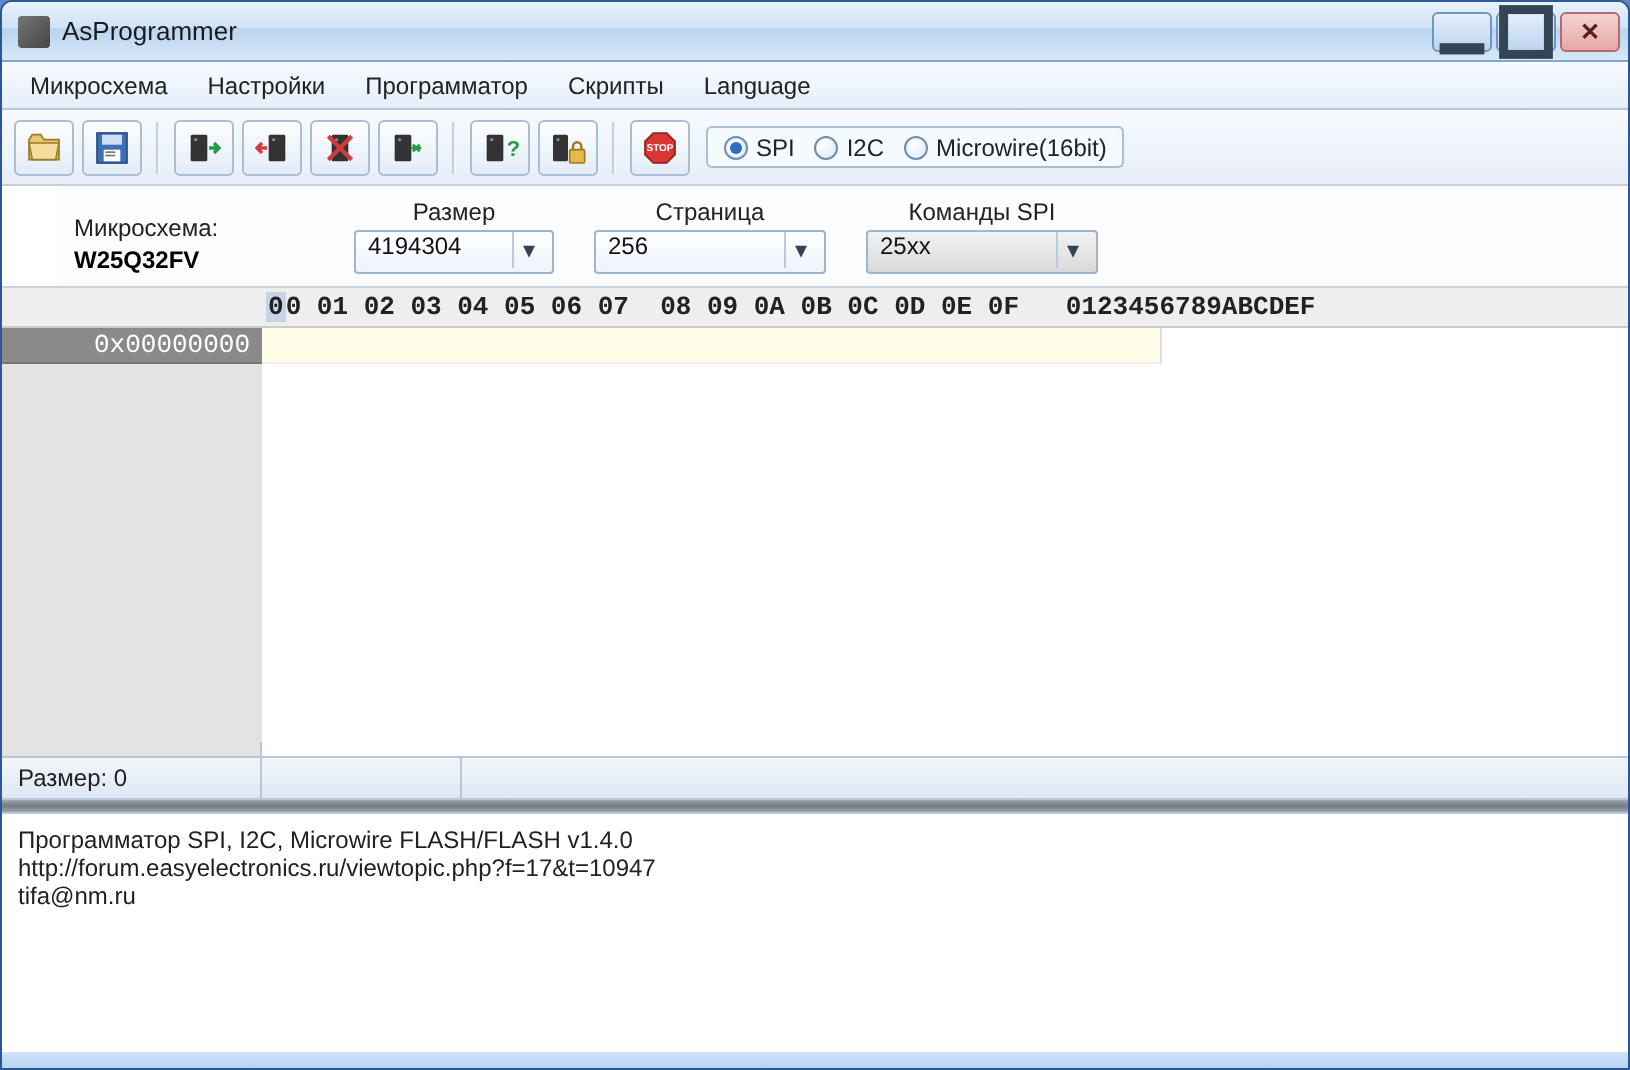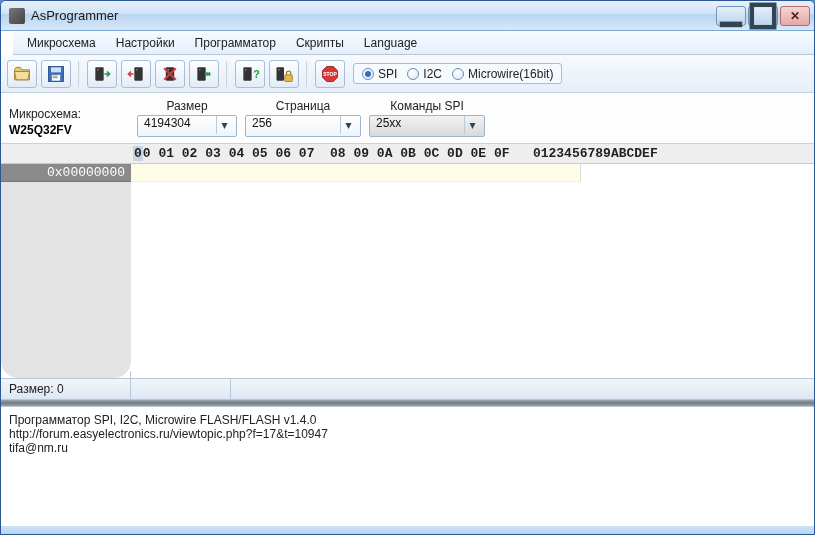--- a/index.html
+++ b/index.html
@@ -46,21 +46,21 @@
     display:flex;align-items:center;justify-content:center;
     color:#345; font-weight:bold; font-size:12px;
     cursor: pointer;
   }
   .win-btn.close { background: linear-gradient(to bottom,#f3d4d4,#e6a7a7); border-color:#b36b6b; color:#5a1e1e;}
   
   .menubar {
     height: 24px;
     background: linear-gradient(to bottom,#f7fbff,#e4eefb);
     border-bottom: 1px solid #b7c6d8;
-    display:flex; align-items:center; padding: 0 6px; gap: 4px; margin-left: 12px;
+    display:flex; align-items:center; padding: 0 6px; gap: 4px;
   }
   .menu-item { padding: 2px 8px; cursor:pointer; border-radius:2px; color:#222;}
   
   .toolbar {
     height: 38px;
     background: linear-gradient(to bottom,#f7faff,#e7eef8);
     border-bottom: 1px solid #c4d0df;
     display:flex; align-items:center; padding: 0 6px; gap:4px;
   }
   .tbtn {
@@ -80,22 +80,23 @@
   }
   .radio { display:flex; align-items:center; gap:4px; cursor:pointer; color:#222;}
   .radio .dot {
     width:12px;height:12px;border:1px solid #6d8db1;border-radius:50%;
     background:radial-gradient(circle at 35% 35%,#fff,#dce8f5);
     display:flex;align-items:center;justify-content:center;
   }
   .radio .dot.on::after{content:"";width:6px;height:6px;background:#2c6fc1;border-radius:50%;}
   
   .params {
-    display:flex; align-items:flex-end; padding: 6px 8px 6px 8px; gap: 8px;
+    display:flex; align-items:flex-end; padding: 6px 8px 6px 8px; gap: 20px;
     background:#fdfdfe;
+    margin-left:28px;
   }
   .param-col { display:flex; flex-direction:column; gap:2px; }
   .param-label { color:#222; }
   .param-value { font-weight:bold; }
   .combo {
     height:22px; border:1px solid #9fb5cd;
     background:linear-gradient(to bottom,#fff,#eef4fb);
     display:flex;align-items:flex-start; padding:0 4px 0 6px;
     min-width:90px; cursor:pointer; position:relative;
     border-radius:2px;
@@ -103,21 +104,21 @@
   .combo .val{flex:1; color:#111;}
   .combo .arrow{
     width:16px;height:18px;border-left:1px solid #b9cadd;
     display:flex;align-items:center;justify-content:center;color:#345;
   }
   .combo.cmd { background:linear-gradient(to bottom,#f2f2f2,#d9d9d9); }
   
   .hex-wrap { flex:0 0 auto; display:flex; flex-direction:row; height:235px; border-top:1px solid #c8d2de; }
   .addr-col {
     width:130px; background:#e3e3e3;
-    display:flex; flex-direction:column;border-radius:17px;
+    display:flex; flex-direction:column;
   }
   .addr-head { height:20px; background:#eee; border-bottom:1px solid #ccc; }
   .addr-cell {
     height:18px; background:#8a8a8a; color:#fff;
     font-family: Consolas, "Courier New", monospace; font-size:13px;
     display:flex;align-items:center;justify-content:flex-end; padding-right:6px;
     border-bottom:1px solid #777;
   }
   .hex-grid { flex:1; background:#fff; overflow:hidden; position:relative;}
   .hex-head {

